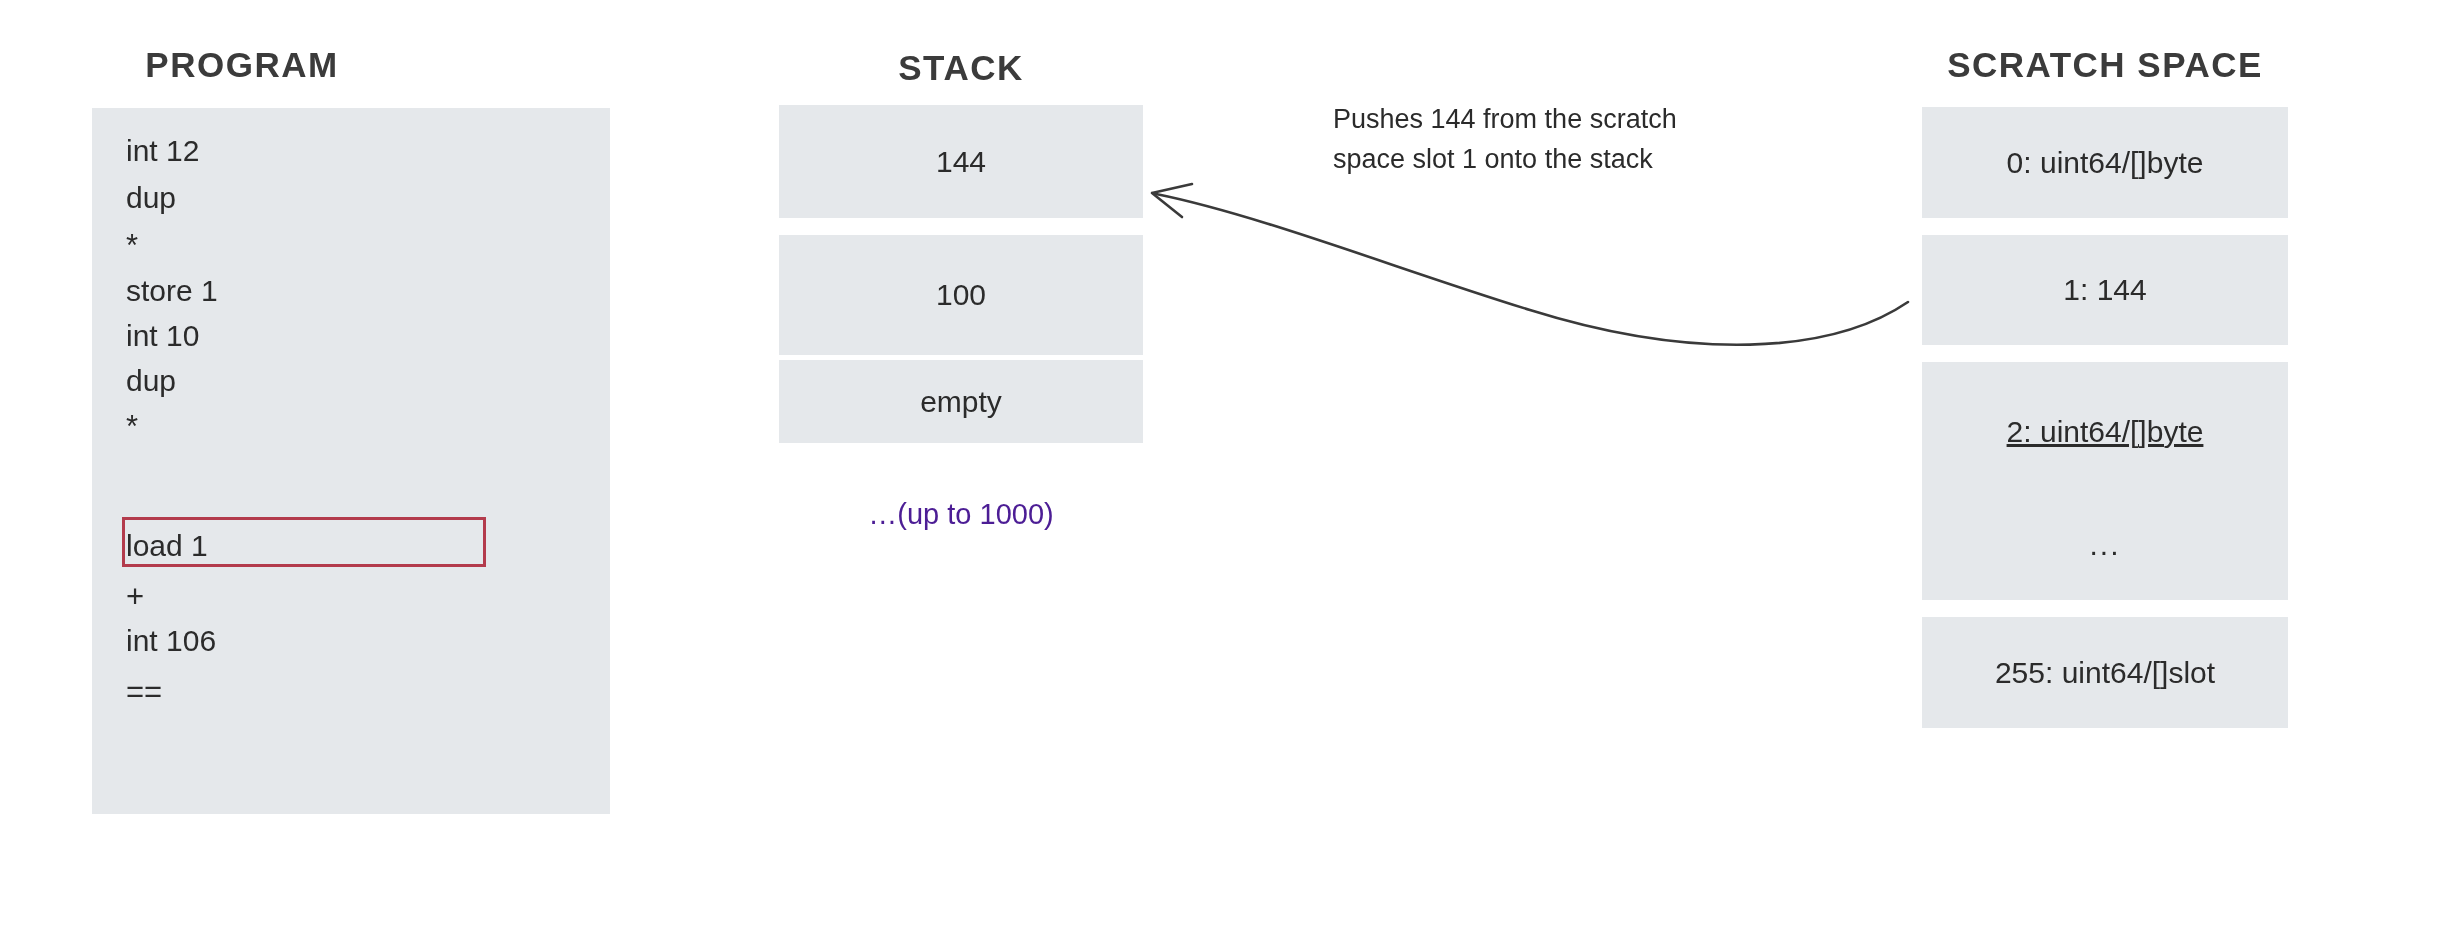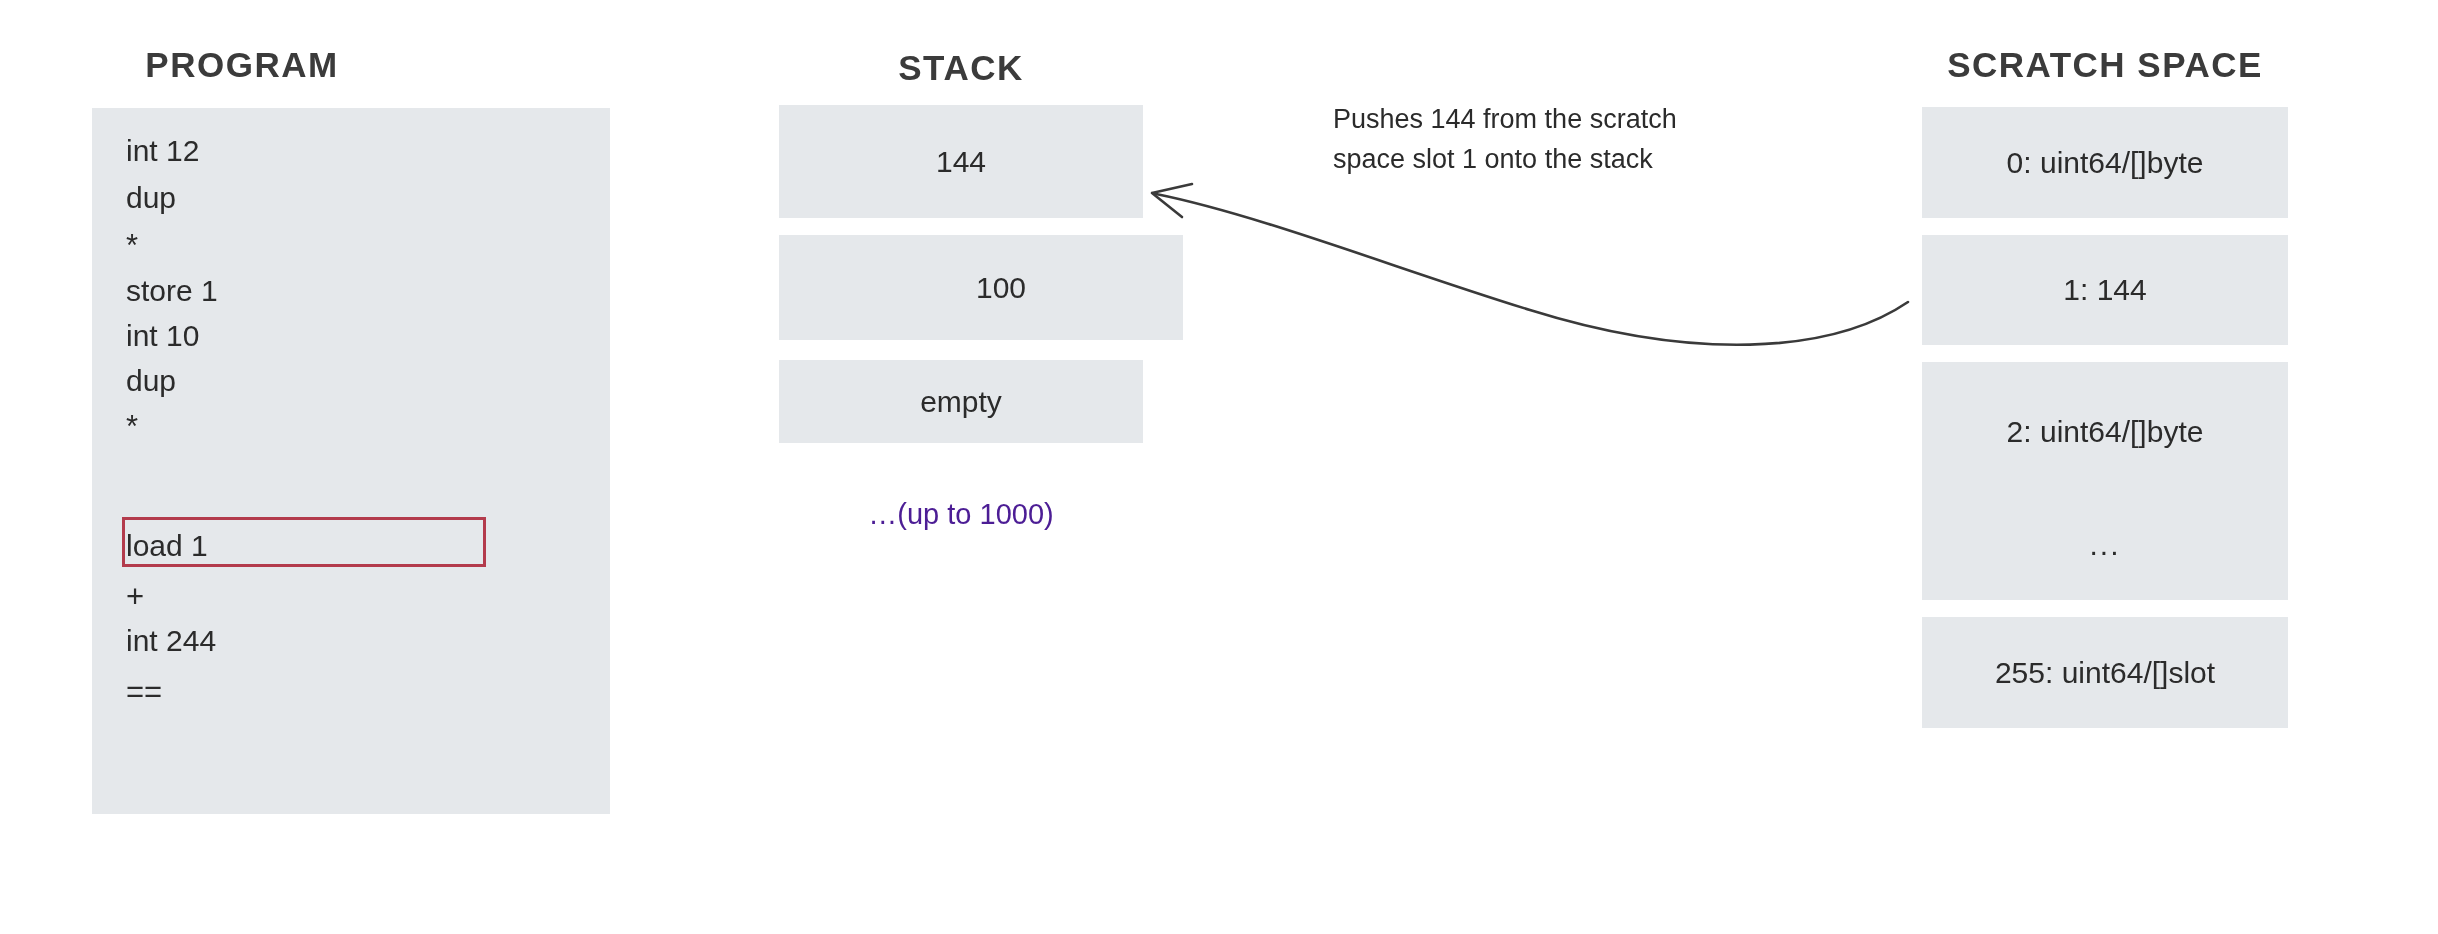--- a/index.html
+++ b/index.html
@@ -68,21 +68,21 @@
     background: #e5e8eb;
     display: flex;
     align-items: center;
     justify-content: center;
     font-size: 30px;
     color: #2b2b2b;
     white-space: nowrap;
   }
   .stack-box { left: 779px; width: 364px; }
   #stack-box-0 { top: 105px; height: 113px; }
-  #stack-box-1 { top: 235px; height: 105px; padding-left: 40px; }
+  #stack-box-1 { top: 235px; height: 120px; }
   #stack-box-2 { top: 360px; height: 83px; }
 
   #stack-footnote {
     position: absolute;
     left: 779px;
     top: 498px;
     width: 364px;
     text-align: center;
     font-size: 29px;
     color: #4c1d95;
@@ -110,41 +110,41 @@
     overflow: visible;
     pointer-events: none;
   }
 
   
   #scratch-title { left: 1922px; top: 45px; width: 366px; }
 
   .scratch-box { left: 1922px; width: 366px; }
   #scratch-box-0 { top: 107px; height: 111px; }
   #scratch-box-1 { top: 235px; height: 110px; }
-  #scratch-box-2 { top: 362px; height: 139px; }
+  #scratch-box-2 { top: 362px; height: 139px; text-decoration: underline; }
   #scratch-box-3 { top: 490px; height: 110px; }
   #scratch-box-4 { top: 617px; height: 111px; }
   #scratch-box-3 .dots { letter-spacing: 2px; font-size: 30px; }
 </style>
 </head>
 <body>
 
 <div class="column-title" id="program-title">PROGRAM</div>
 
 <div id="program-panel">
   <div class="program-line" style="top:28px">int 12</div>
   <div class="program-line" style="top:75px">dup</div>
   <div class="program-line op" style="top:122px">*</div>
   <div class="program-line" style="top:168px">store 1</div>
   <div class="program-line" style="top:213px">int 10</div>
   <div class="program-line" style="top:258px">dup</div>
   <div class="program-line op" style="top:303px">*</div>
   <div class="program-line" style="top:423px">load 1</div>
   <div class="program-line op" style="top:473px">+</div>
-  <div class="program-line" style="top:518px">int 244</div>
+  <div class="program-line" style="top:518px">int 106</div>
   <div class="program-line op" style="top:568px">==</div>
 
   <div id="program-highlight"></div>
 </div>
 
 <div class="column-title" id="stack-title">STACK</div>
 
 <div class="stack-box" id="stack-box-0">
   <span>144</span>
 </div>

